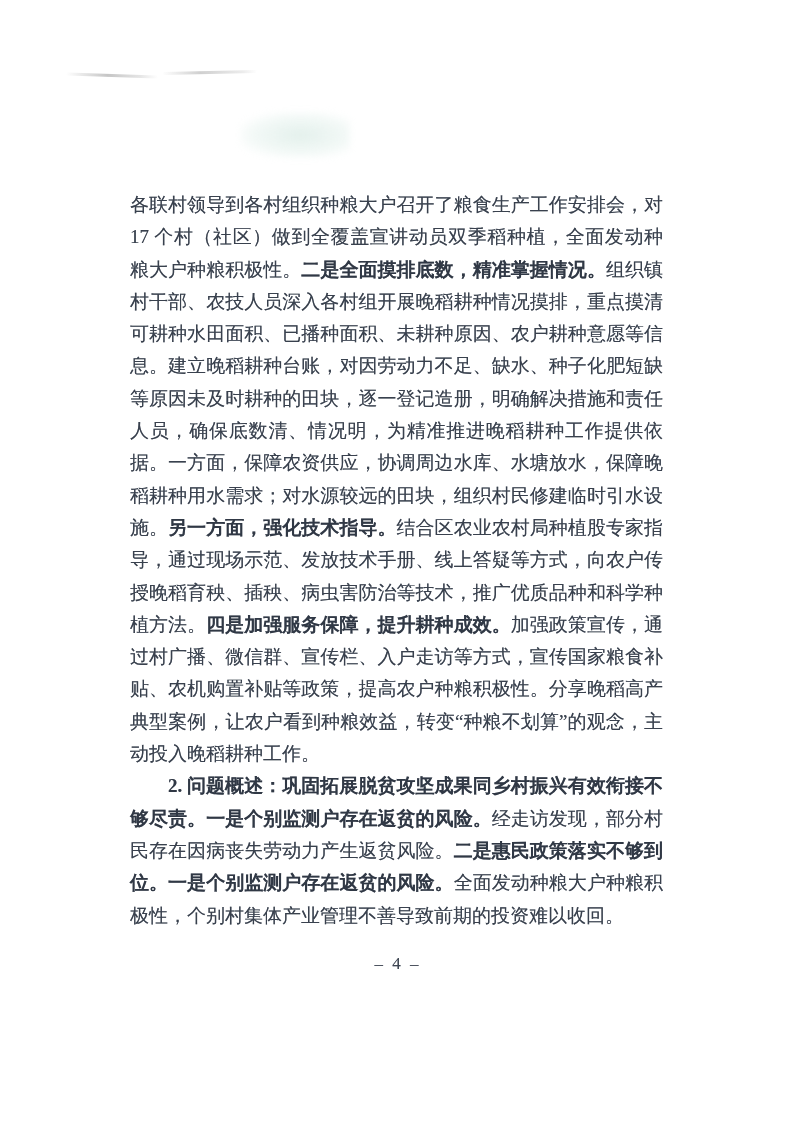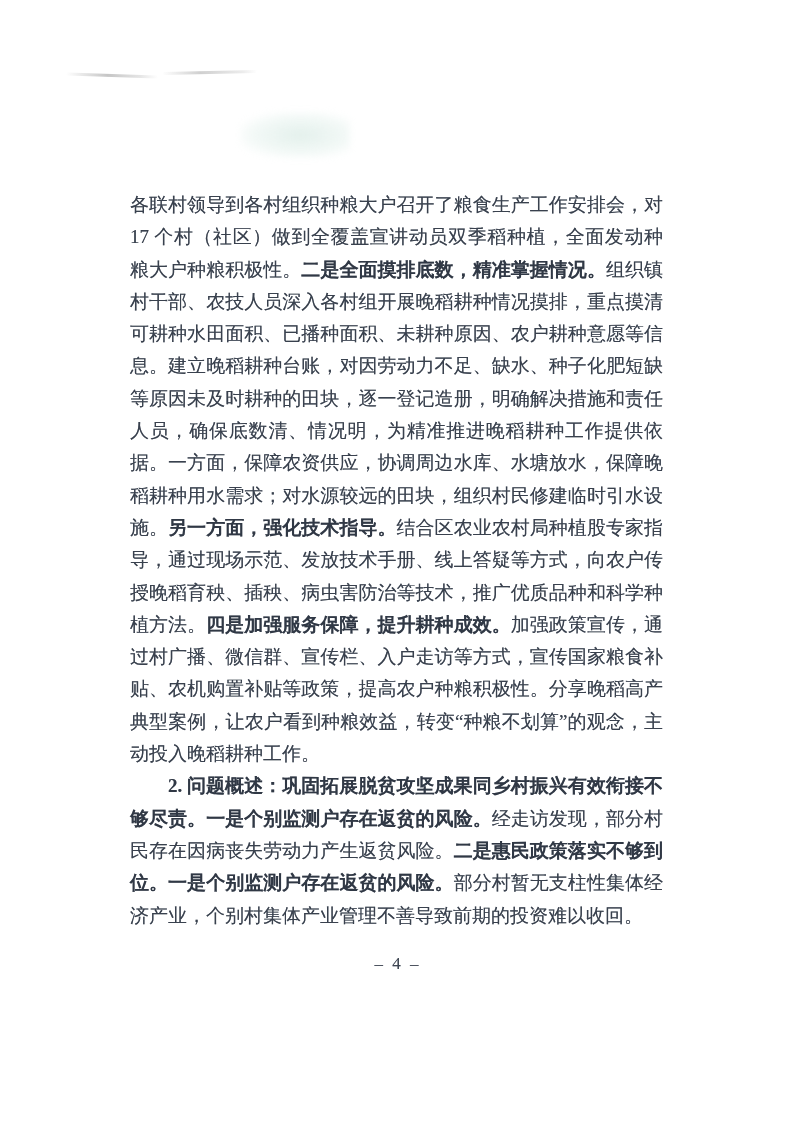--- a/index.html
+++ b/index.html
@@ -70,20 +70,20 @@
 <body>
 
 <div class="page">
 
   <div class="scratch scratch-1"></div>
   <div class="scratch scratch-2"></div>
   <div class="smudge"></div>
 
   <main class="body-text">
       <p class="para"><span class="seg-regular">各联村领导到各村组织种粮大户召开了粮食生产工作安排会，对 17 个村（社区）做到全覆盖宣讲动员双季稻种植，全面发动种粮大户种粮积极性。</span><span class="seg-bold">二是全面摸排底数，精准掌握情况。</span><span class="seg-regular">组织镇村干部、农技人员深入各村组开展晚稻耕种情况摸排，重点摸清可耕种水田面积、已播种面积、未耕种原因、农户耕种意愿等信息。建立晚稻耕种台账，对因劳动力不足、缺水、种子化肥短缺等原因未及时耕种的田块，逐一登记造册，明确解决措施和责任人员，确保底数清、情况明，为精准推进晚稻耕种工作提供依据。一方面，保障农资供应，协调周边水库、水塘放水，保障晚稻耕种用水需求；对水源较远的田块，组织村民修建临时引水设施。</span><span class="seg-bold">另一方面，强化技术指导。</span><span class="seg-regular">结合区农业农村局种植股专家指导，通过现场示范、发放技术手册、线上答疑等方式，向农户传授晚稻育秧、插秧、病虫害防治等技术，推广优质品种和科学种植方法。</span><span class="seg-bold">四是加强服务保障，提升耕种成效。</span><span class="seg-regular">加强政策宣传，通过村广播、微信群、宣传栏、入户走访等方式，宣传国家粮食补贴、农机购置补贴等政策，提高农户种粮积极性。分享晚稻高产典型案例，让农户看到种粮效益，转变“种粮不划算”的观念，主动投入晚稻耕种工作。</span></p>
-      <p class="para indent"><span class="seg-bold">2. 问题概述：巩固拓展脱贫攻坚成果同乡村振兴有效衔接不够尽责。</span><span class="seg-bold">一是个别监测户存在返贫的风险。</span><span class="seg-regular">经走访发现，部分村民存在因病丧失劳动力产生返贫风险。</span><span class="seg-bold">二是惠民政策落实不够到位。</span><span class="seg-bold">一是个别监测户存在返贫的风险。</span><span class="seg-regular">部分村暂无支柱性集体经济产业，个别村集体产业管理不善导致前期的投资难以收回。</span></p>
+      <p class="para indent"><span class="seg-bold">2. 问题概述：巩固拓展脱贫攻坚成果同乡村振兴有效衔接不够尽责。</span><span class="seg-bold">一是个别监测户存在返贫的风险。</span><span class="seg-regular">经走访发现，部分村民存在因病丧失劳动力产生返贫风险。</span><span class="seg-bold">二是惠民政策落实不够到位。</span><span class="seg-bold">一是个别监测户存在返贫的风险。</span><span class="seg-regular">全面发动种粮大户种粮积极性，个别村集体产业管理不善导致前期的投资难以收回。</span></p>
     </main>
 
   <footer class="page-footer">
     <span>– 4 –</span>
   </footer>
 
 </div>
 
 </body></html>

